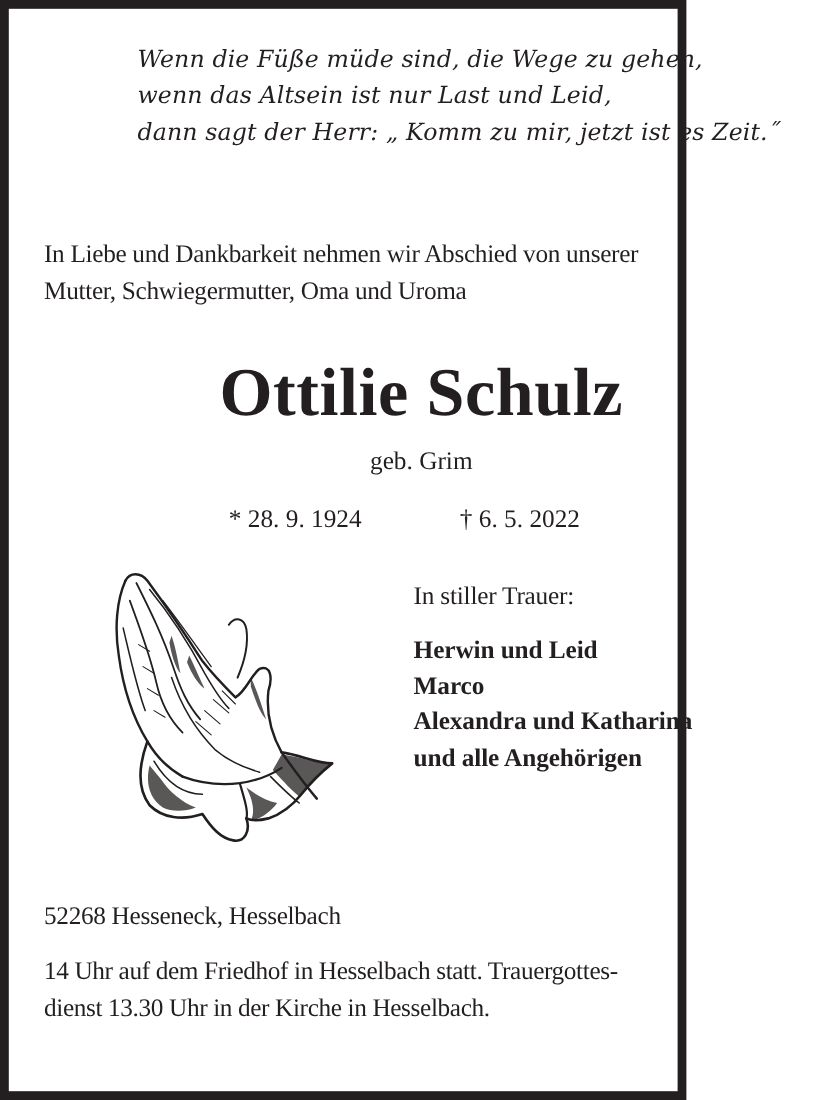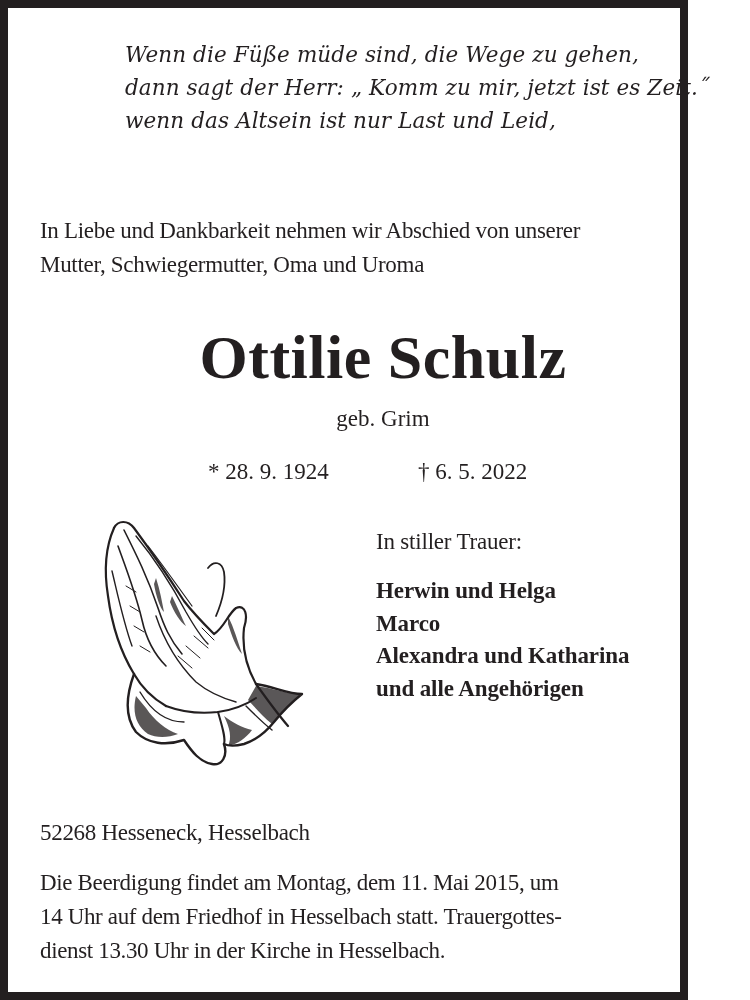--- a/index.html
+++ b/index.html
@@ -1,18 +1,18 @@
 <!DOCTYPE html>
 <html><head>
 <meta charset="utf-8">
 <style>
   html, body { margin: 0; padding: 0; background: #ffffff; }
   body { width: 750px; height: 1000px; position: relative; overflow: hidden; }
   .frame {
-    position: absolute; left: 0; top: 0; width: 688px; height: 1000px;
+    position: absolute; left: 0; top: 0; width: 624px; height: 1000px;
     box-sizing: border-box; border: 8px solid #231f20; background: #ffffff;
   }
   .poem {
     position: absolute; left: 117px; top: 30px; width: 600px;
     font-family: "DejaVu Serif", "Liberation Serif", serif;
     font-style: italic; font-size: 21.5px; line-height: 33px; color: #231f20;
     letter-spacing: 0.1px;
   }
   .poem div { white-space: nowrap; }
   .sans {
@@ -57,22 +57,22 @@
   }
   .funeral div { white-space: nowrap; }
 </style>
 </head>
 <body>
 
 <div class="frame">
 
   <div class="poem">
     <div>Wenn die Füße müde sind, die Wege zu gehen,</div>
+    <div>wenn das Altsein ist nur Last und Leid,</div>
     <div>dann sagt der Herr: „ Komm zu mir, jetzt ist es Zeit.˝</div>
-    <div>wenn das Altsein ist nur Last und Leid,</div>
   </div>
 
   <div class="intro sans">
     <div>In Liebe und Dankbarkeit nehmen wir Abschied von unserer</div>
     <div>Mutter, Schwiegermutter, Oma und Uroma</div>
   </div>
 
   <div class="name">Ottilie Schulz</div>
 
   <div class="maiden sans">geb. Grim</div>
@@ -116,28 +116,27 @@
         <path d="M60 62 C64 74 66 86 68 96 C64 92 60 80 58 68 Z"></path>
         <path d="M76 80 C82 92 86 102 90 110 C84 106 78 96 74 86 Z"></path>
         <path d="M132 100 C138 112 142 126 146 138 C140 132 136 120 132 108 Z"></path>
       </g>
     </svg>
   </div>
 
   <div class="mourning sans">
     <div class="label">In stiller Trauer:</div>
     <div class="names">
-      <div>Herwin und Helga</div>
+      <div>Herwin und Leid</div>
       <div>Marco</div>
       <div>Alexandra und Katharina</div>
       <div>und alle Angehörigen</div>
     </div>
   </div>
 
   <div class="address sans">52268 Hesseneck, Hesselbach</div>
 
   <div class="funeral sans">
-    <div>Die Beerdigung findet am Montag, dem 11. Mai 2015, um</div>
     <div>14 Uhr auf dem Friedhof in Hesselbach statt. Trauergottes-</div>
     <div>dienst 13.30 Uhr in der Kirche in Hesselbach.</div>
   </div>
 
 </div>
 
 </body></html>

